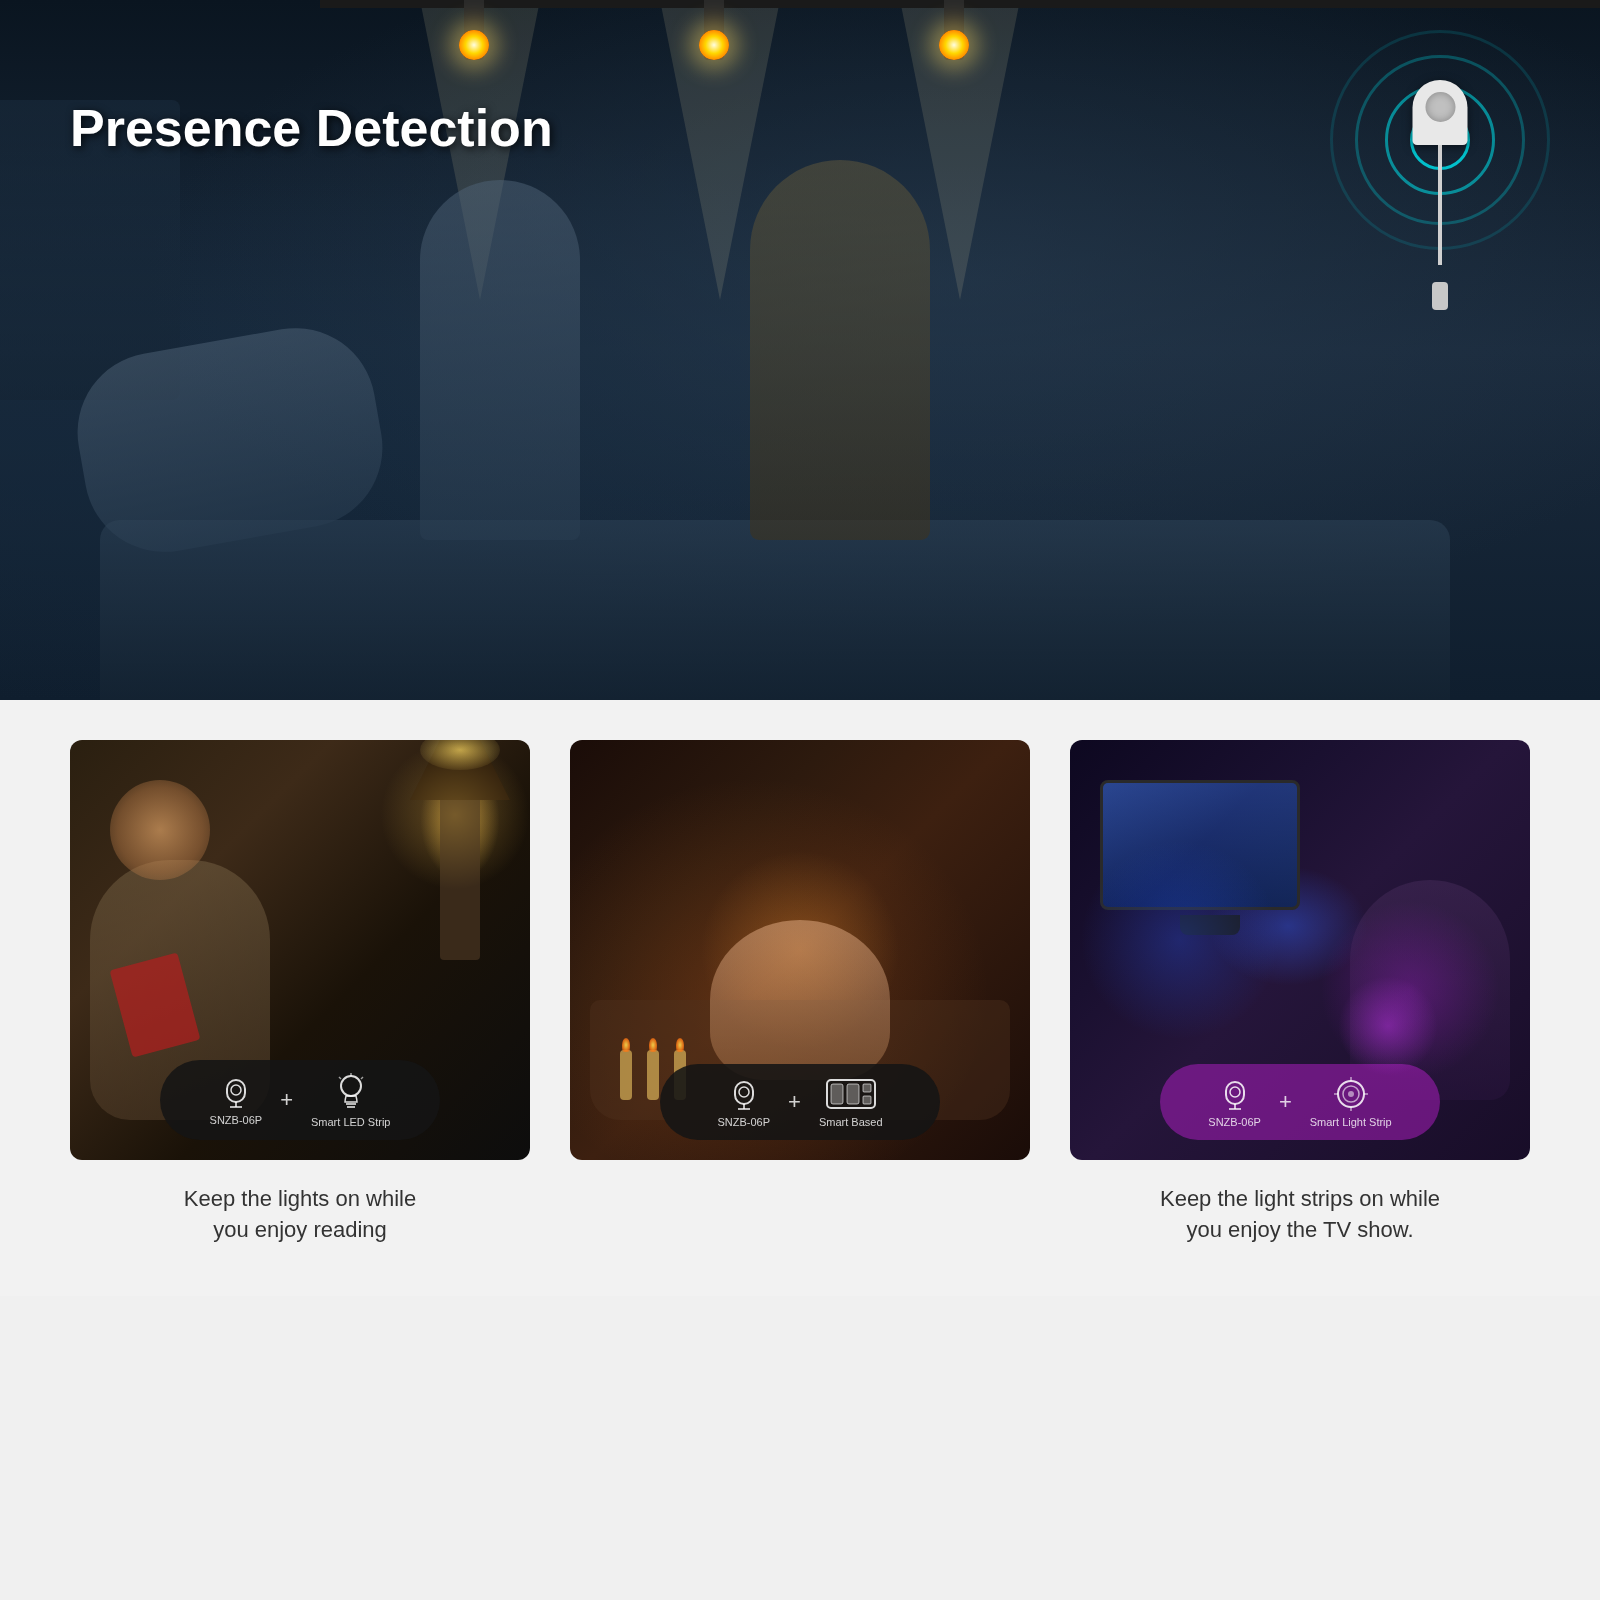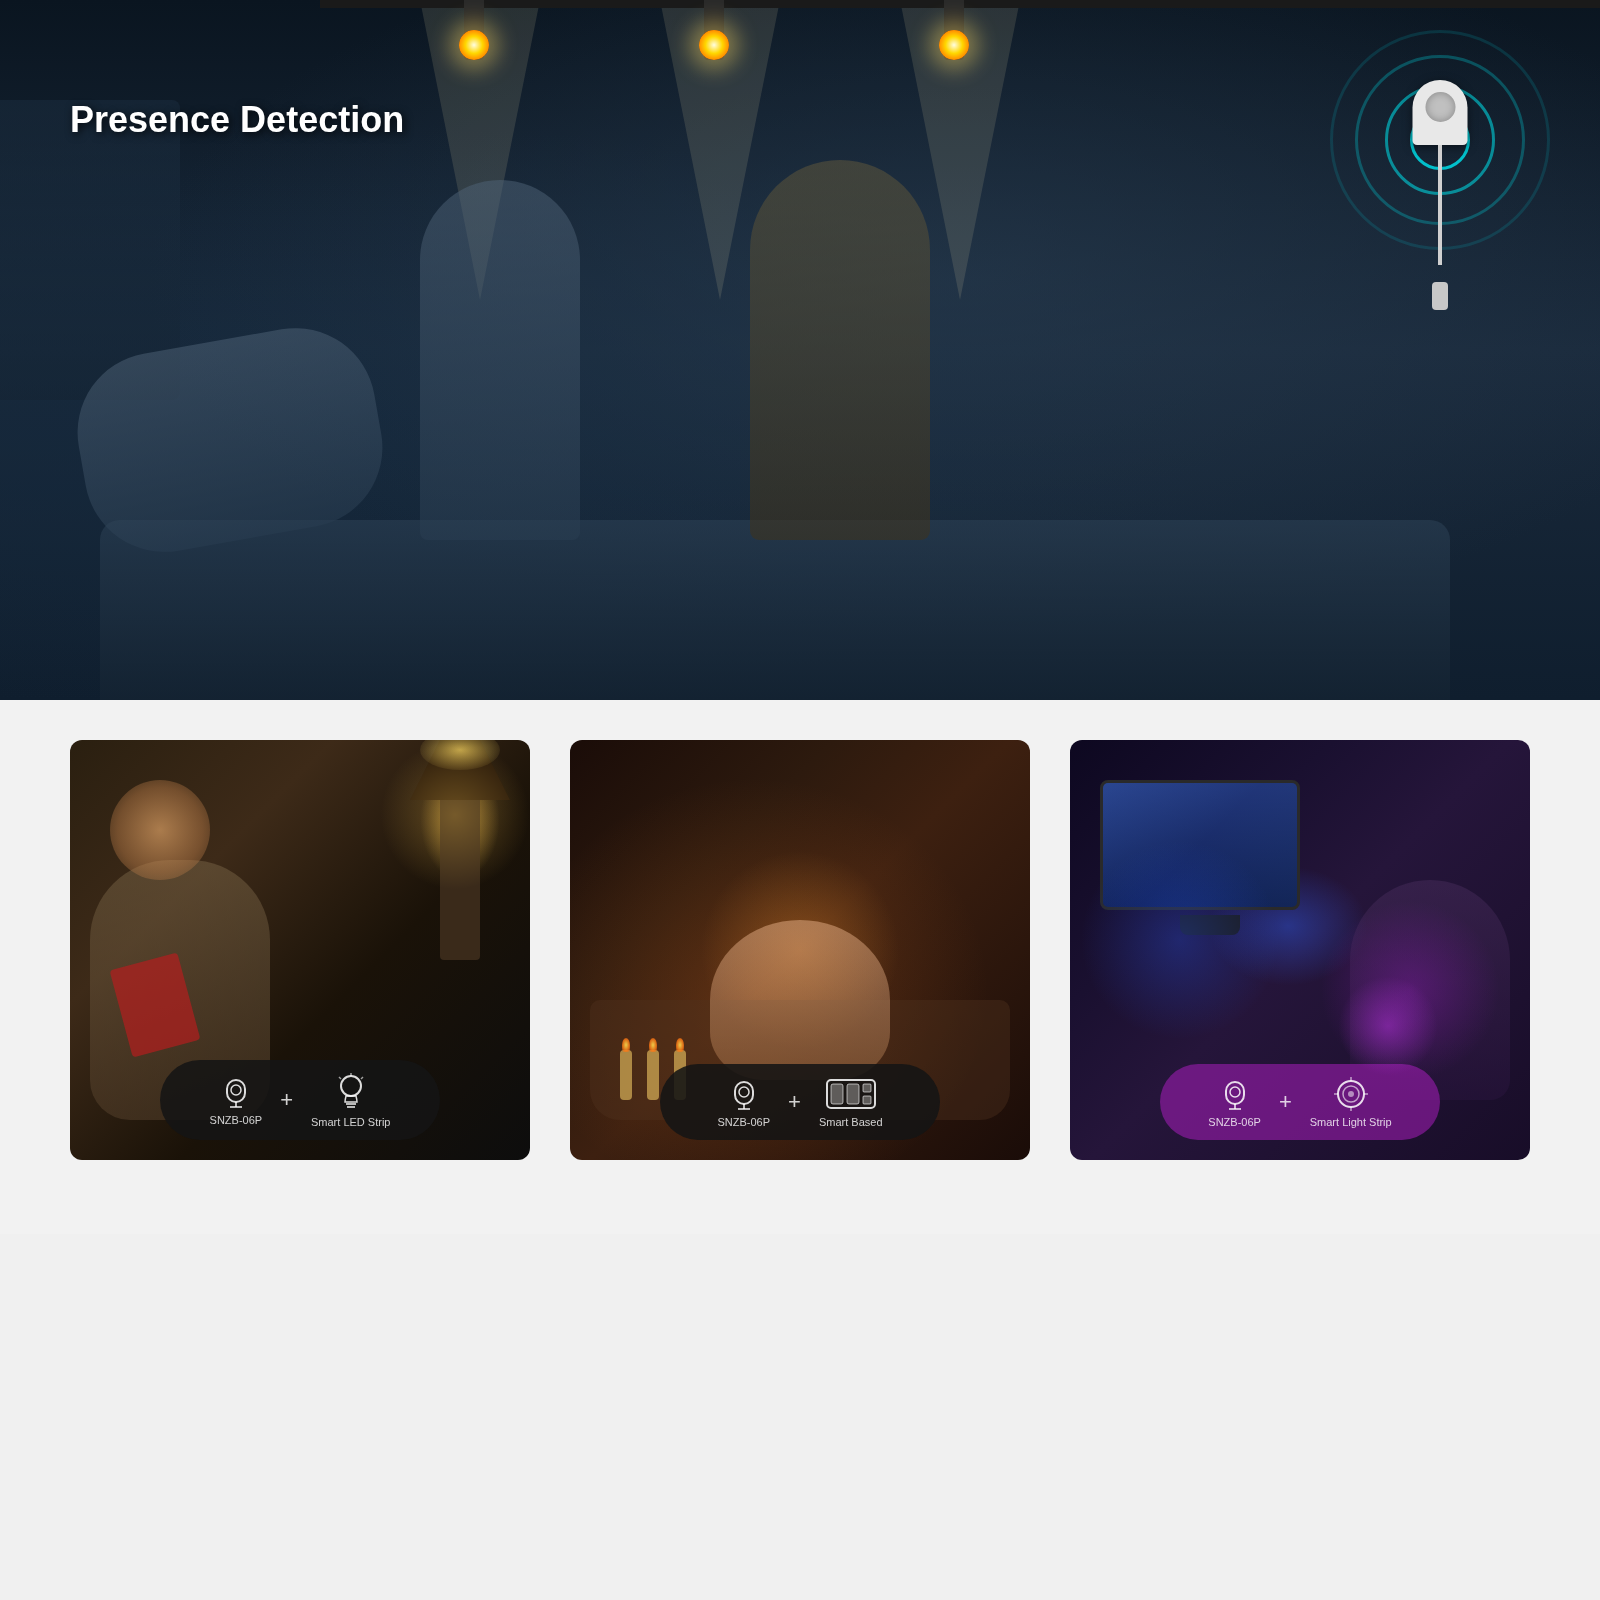--- a/index.html
+++ b/index.html
@@ -162,21 +162,21 @@
     
     .hero-text {
       position: absolute;
       top: 100px;
       left: 70px;
       max-width: 520px;
       color: white;
     }
 
     .hero-title {
-      font-size: 36px;
+      font-size: 52px;
       font-weight: 900;
       margin-bottom: 8px;
       text-shadow: 2px 2px 8px rgba(0,0,0,0.8);
       line-height: 1.1;
     }
 
     .hero-desc {
       font-size: 20px;
       line-height: 1.6;
       color: rgba(255,255,255,0.92);
@@ -638,20 +638,24 @@
               <line x1="12" y1="32" x2="22" y2="32" stroke="rgba(255,255,255,0.7)" stroke-width="2"></line>
               <line x1="13" y1="35" x2="21" y2="35" stroke="rgba(255,255,255,0.7)" stroke-width="2"></line>
               <line x1="17" y1="4" x2="17" y2="1" stroke="rgba(255,255,255,0.6)" stroke-width="1.5"></line>
               <line x1="7" y1="7" x2="5" y2="5" stroke="rgba(255,255,255,0.6)" stroke-width="1.5"></line>
               <line x1="27" y1="7" x2="29" y2="5" stroke="rgba(255,255,255,0.6)" stroke-width="1.5"></line>
             </svg>
             <span class="badge-label">Smart LED Strip</span>
           </div>
         </div>
       </div>
+      <p class="card-caption">
+        <span>Keep the lights on while</span><br>
+        <span>you enjoy reading</span>
+      </p>
     </div>
 
     <div class="use-card">
       <div class="card-image card-img-2">
         <div class="glow-orange"></div>
         <div class="bath-tub"></div>
         <div class="bath-person"></div>
         <div class="candles-area">
           <div class="candle"></div>
           <div class="candle"></div>
@@ -709,16 +713,20 @@
               <circle cx="21" cy="18" r="3" fill="rgba(255,255,255,0.5)"></circle>
               <line x1="21" y1="1" x2="21" y2="5" stroke="rgba(255,255,255,0.6)" stroke-width="1.5"></line>
               <line x1="21" y1="31" x2="21" y2="35" stroke="rgba(255,255,255,0.6)" stroke-width="1.5"></line>
               <line x1="4" y1="18" x2="8" y2="18" stroke="rgba(255,255,255,0.6)" stroke-width="1.5"></line>
               <line x1="34" y1="18" x2="38" y2="18" stroke="rgba(255,255,255,0.6)" stroke-width="1.5"></line>
             </svg>
             <span class="badge-label">Smart Light Strip</span>
           </div>
         </div>
       </div>
+      <p class="card-caption">
+        <span>Keep the light strips on while</span><br>
+        <span>you enjoy the TV show.</span>
+      </p>
     </div>
 
   </div>
 </section>
 
 </body></html>

